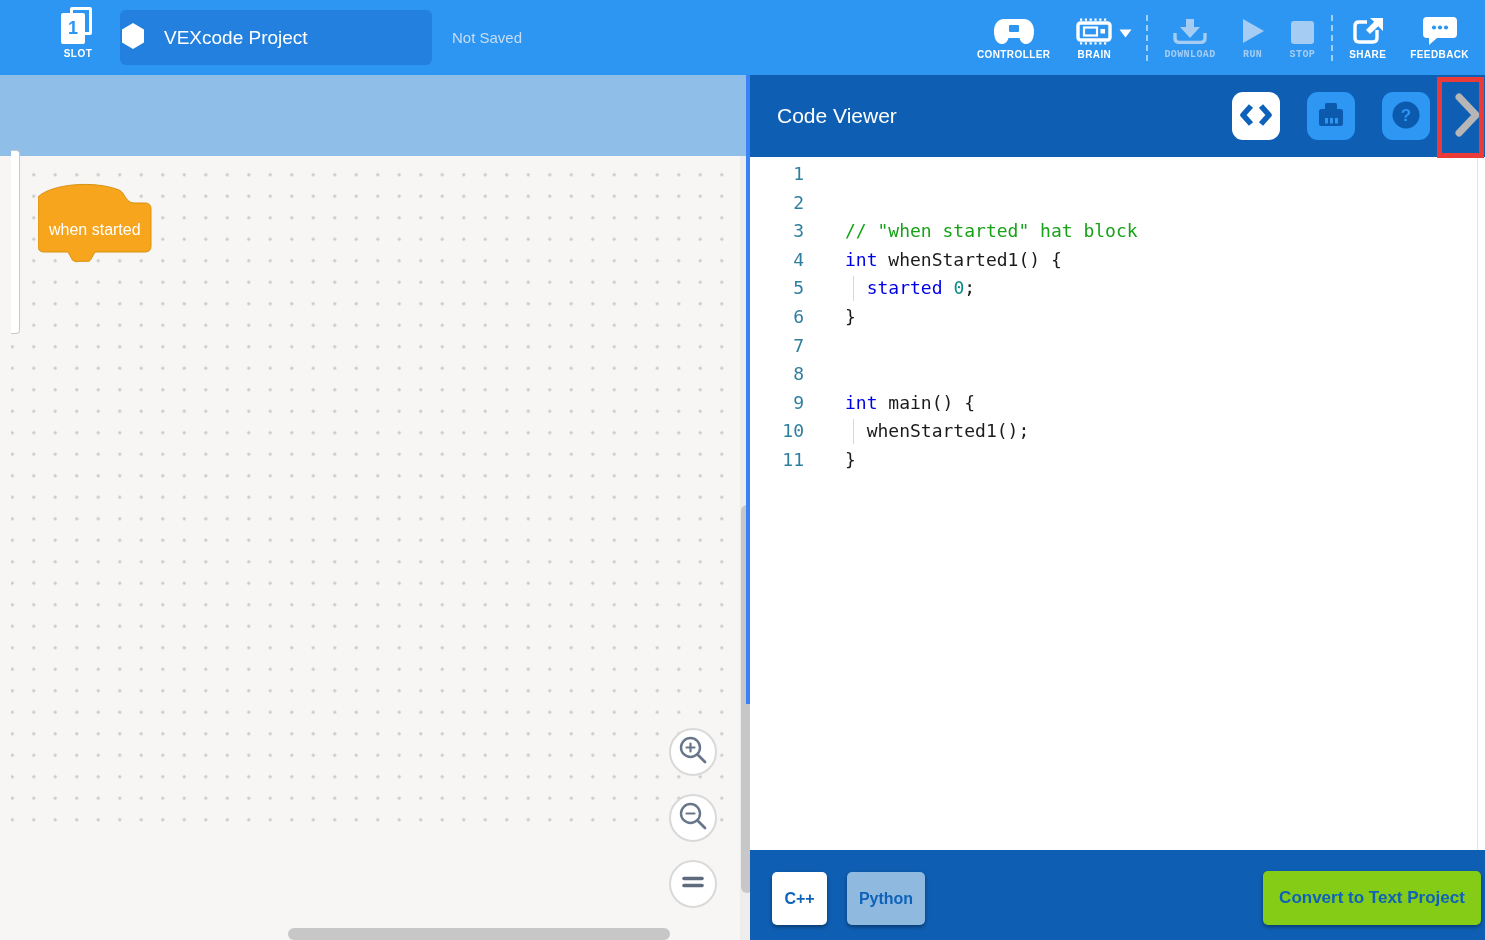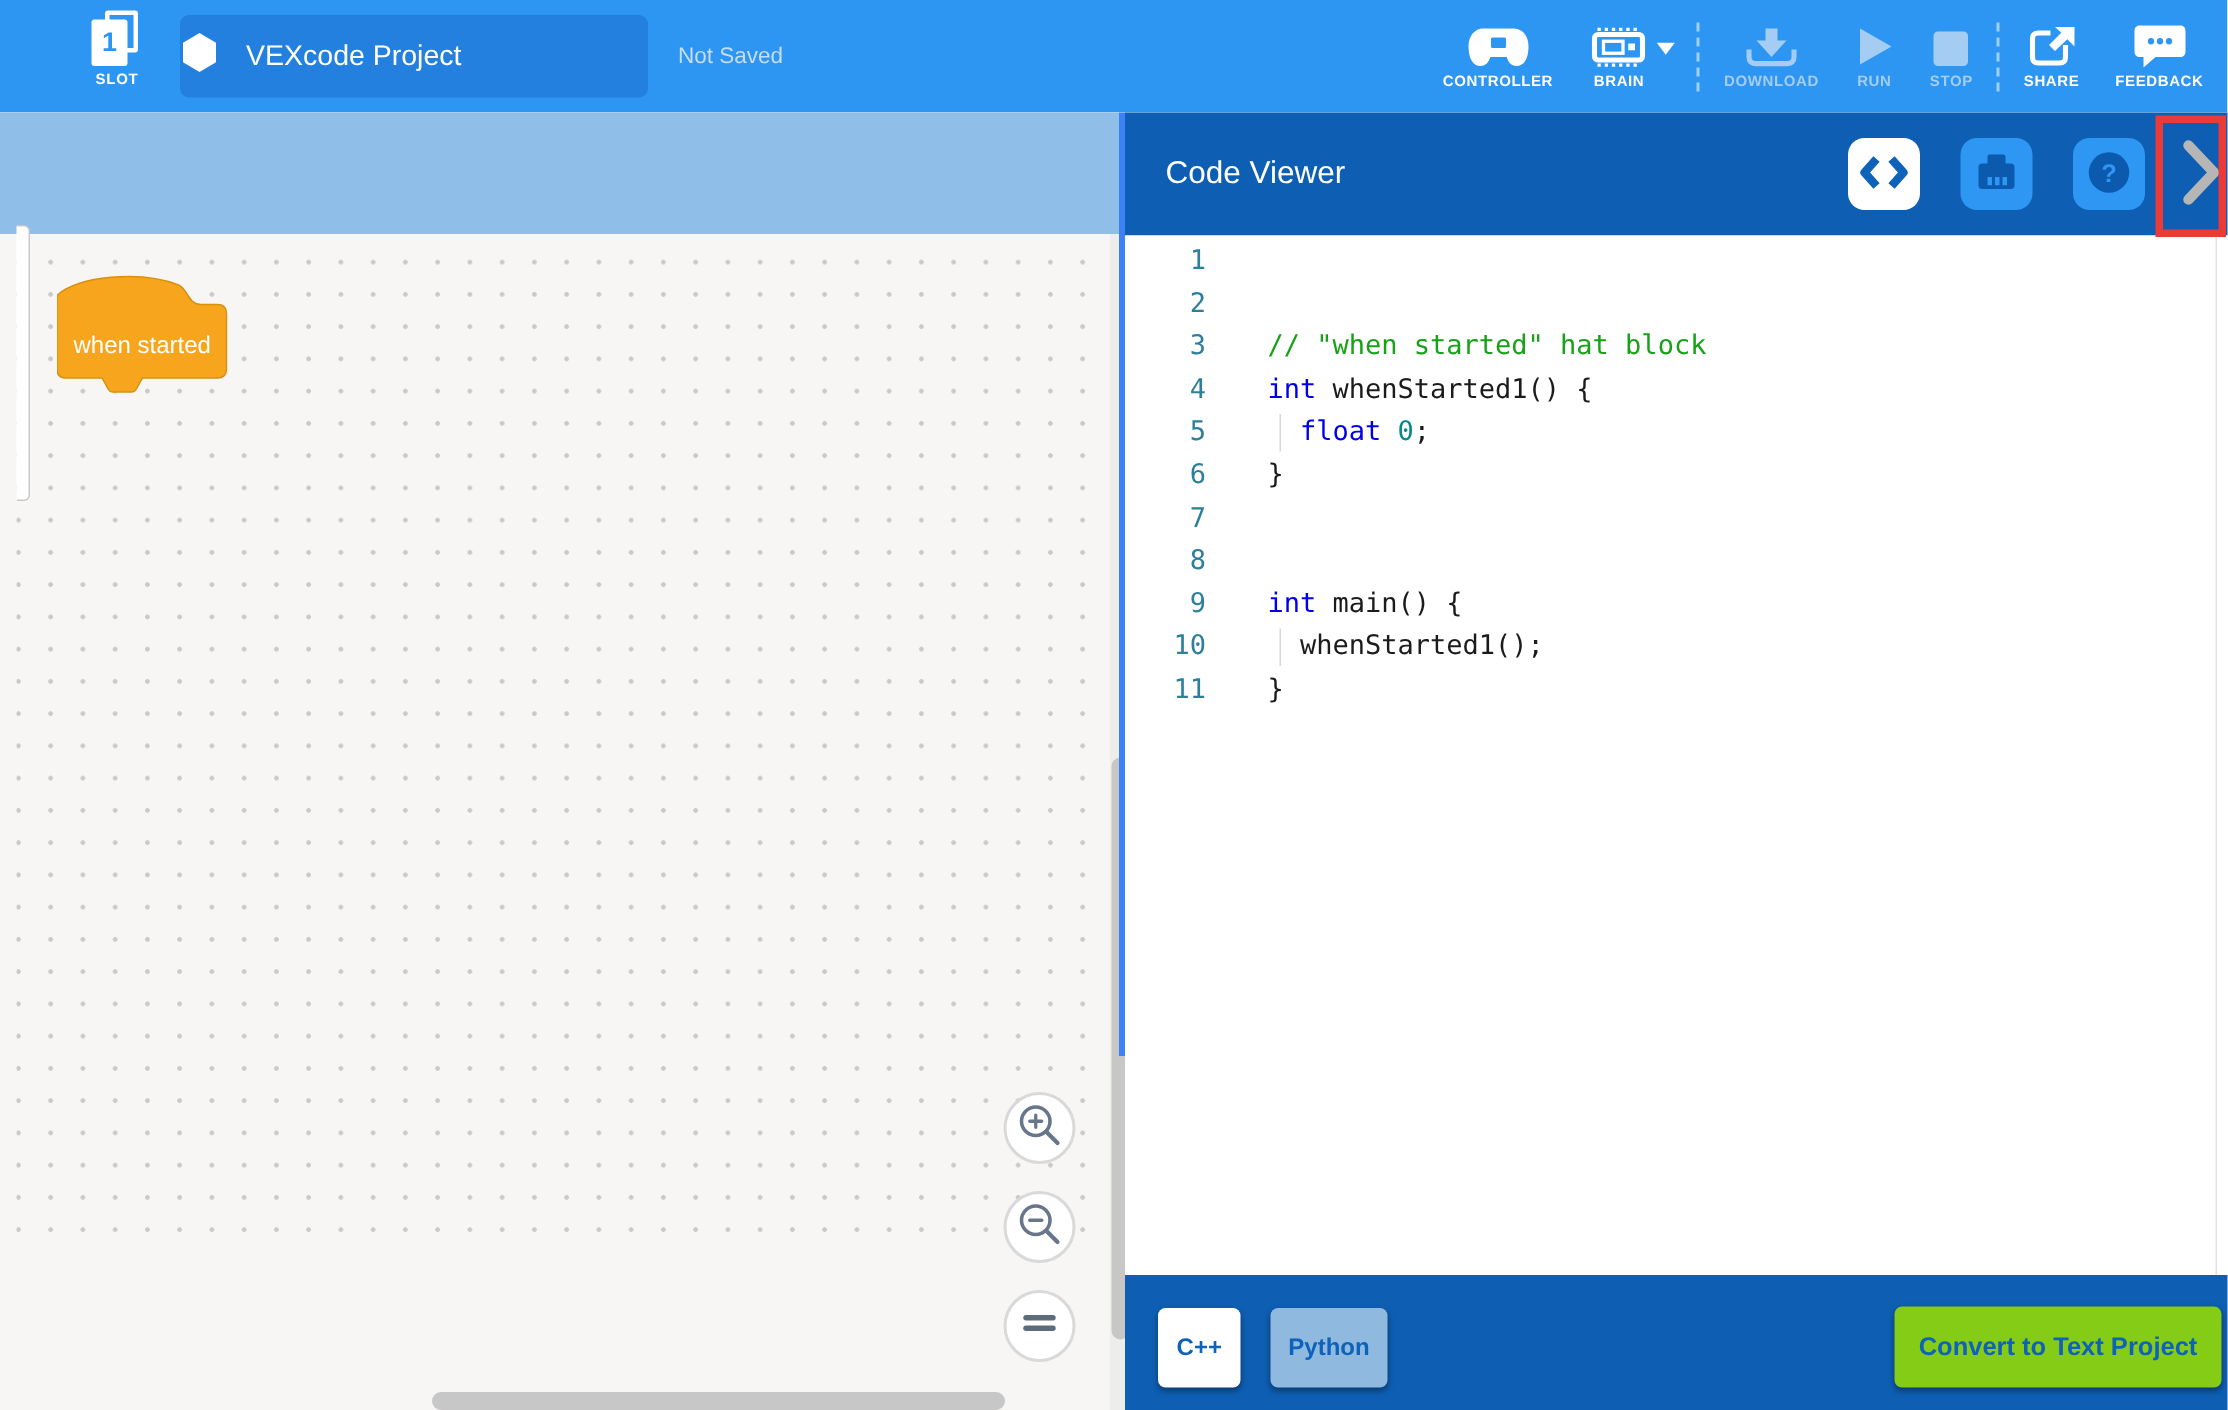--- a/index.html
+++ b/index.html
@@ -28,21 +28,21 @@
                  align-items:center; color:#C7DCF5; font-size:15px; }
 
   .tb-actions { position:absolute; right:4px; top:0; height:75px; display:flex; align-items:center; }
   .tb-action { display:flex; flex-direction:column; align-items:center; justify-content:center;
                height:75px; padding:0 12px; cursor:pointer; }
   .tb-icon { height:30px; display:flex; align-items:flex-end; justify-content:center; position:relative; }
   .tb-caret { position:absolute; right:-18px; top:9px; }
   .tb-action.has-caret { padding-right:28px; }
   .tb-label { margin-top:4px; font-size:10px; font-weight:bold; color:#fff; letter-spacing:.4px; }
   .tb-action.disabled { cursor:default; }
-  .tb-action.disabled .tb-label { color:var(--c-disabled_action,#A5CDF4); }
+  .tb-action.disabled .tb-label { color:var(--c-disabled_action,#A5CDF4);font-family:Liberation Mono, monospace; }
   .tb-sep { width:0; height:46px; border-left:2px dashed rgba(255,255,255,.55); margin:0 4px; }
 
   
   .workspace { position:absolute; left:0; top:75px; width:746px; height:865px; background:#f7f6f5; }
   .band { position:absolute; left:0; top:0; width:746px; height:81px;
           background:var(--c-band_blue,#8FBEE9); }
   .canvas { position:absolute; left:0; top:81px; width:746px; height:676px;
             background-image:radial-gradient(circle,#c9c9c9 1.3px, transparent 1.8px);
             background-size:21.5px 21.5px; background-position:12px 8px; cursor:grab;margin-left:11px; }
   .flyout-strip { position:absolute; left:0; top:-6px; width:9px; height:184px; background:#fff;
@@ -306,21 +306,21 @@
         <div class="code-line">
           <span class="line-num">3</span>
           <span class="line-text"><span class="tok-cm">// "when started" hat block</span></span>
         </div>
         <div class="code-line">
           <span class="line-num">4</span>
           <span class="line-text"><span class="tok-kw">int</span><span class="tok-pl"> whenStarted1() {</span></span>
         </div>
         <div class="code-line">
           <span class="line-num">5</span>
-          <span class="line-text"><span class="indent-guide"></span><span class="tok-pl">  </span><span class="tok-kw">float</span><span class="tok-pl"> </span><span class="tok-num">0</span><span class="tok-pl">;</span></span>
+          <span class="line-text"><span class="indent-guide"></span><span class="tok-pl">  </span><span class="tok-kw">started</span><span class="tok-pl"> </span><span class="tok-num">0</span><span class="tok-pl">;</span></span>
         </div>
         <div class="code-line">
           <span class="line-num">6</span>
           <span class="line-text"><span class="tok-pl">}</span></span>
         </div>
         <div class="code-line">
           <span class="line-num">7</span>
           <span class="line-text"></span>
         </div>
         <div class="code-line">

